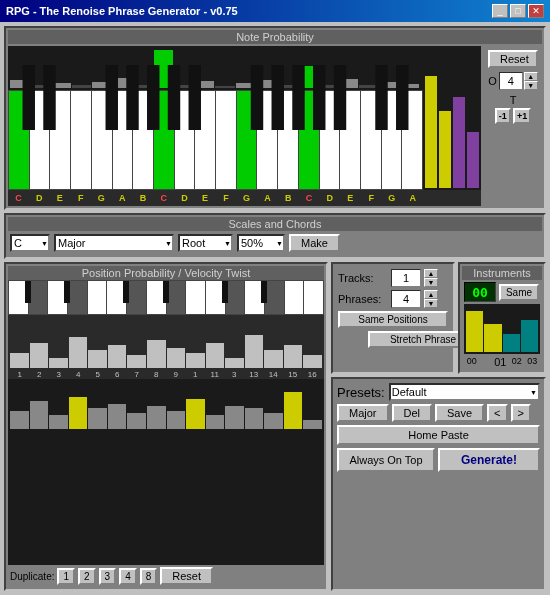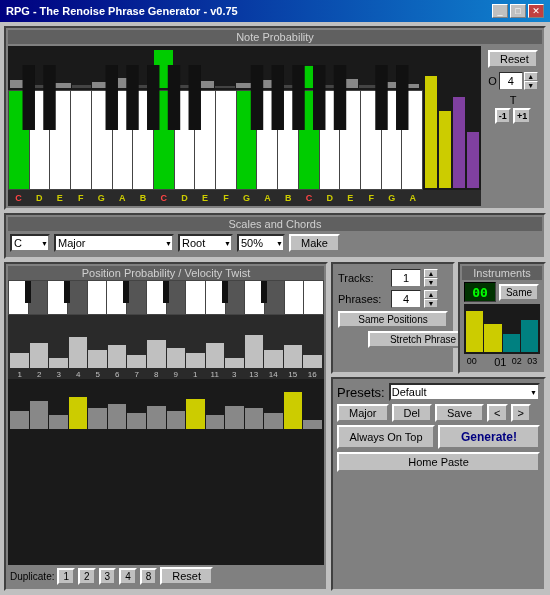--- a/index.html
+++ b/index.html
@@ -665,22 +665,22 @@
 
         <div style="display:flex; gap:3px; align-items:center;">
           <button class="win-btn" style="font-size:11px;">Major</button>
           <button class="win-btn" style="font-size:11px;">Del</button>
           <button class="win-btn" style="font-size:11px;">Save</button>
           <button class="nav-btn">&lt;</button>
           <button class="nav-btn">&gt;</button>
         </div>
 
         <div style="display:flex; gap:3px;">
+          <button class="extra-btn">Home Paste</button>
+        </div>
+        <div style="display:flex; gap:3px;">
           <button class="extra-btn">Always On Top</button>
           <button class="generate-btn">Generate!</button>
-        </div>
-        <div style="display:flex; gap:3px;">
-          <button class="extra-btn">Home Paste</button>
         </div>
       </div>
     </div>
   </div>
 </div>
 
 </body></html>

